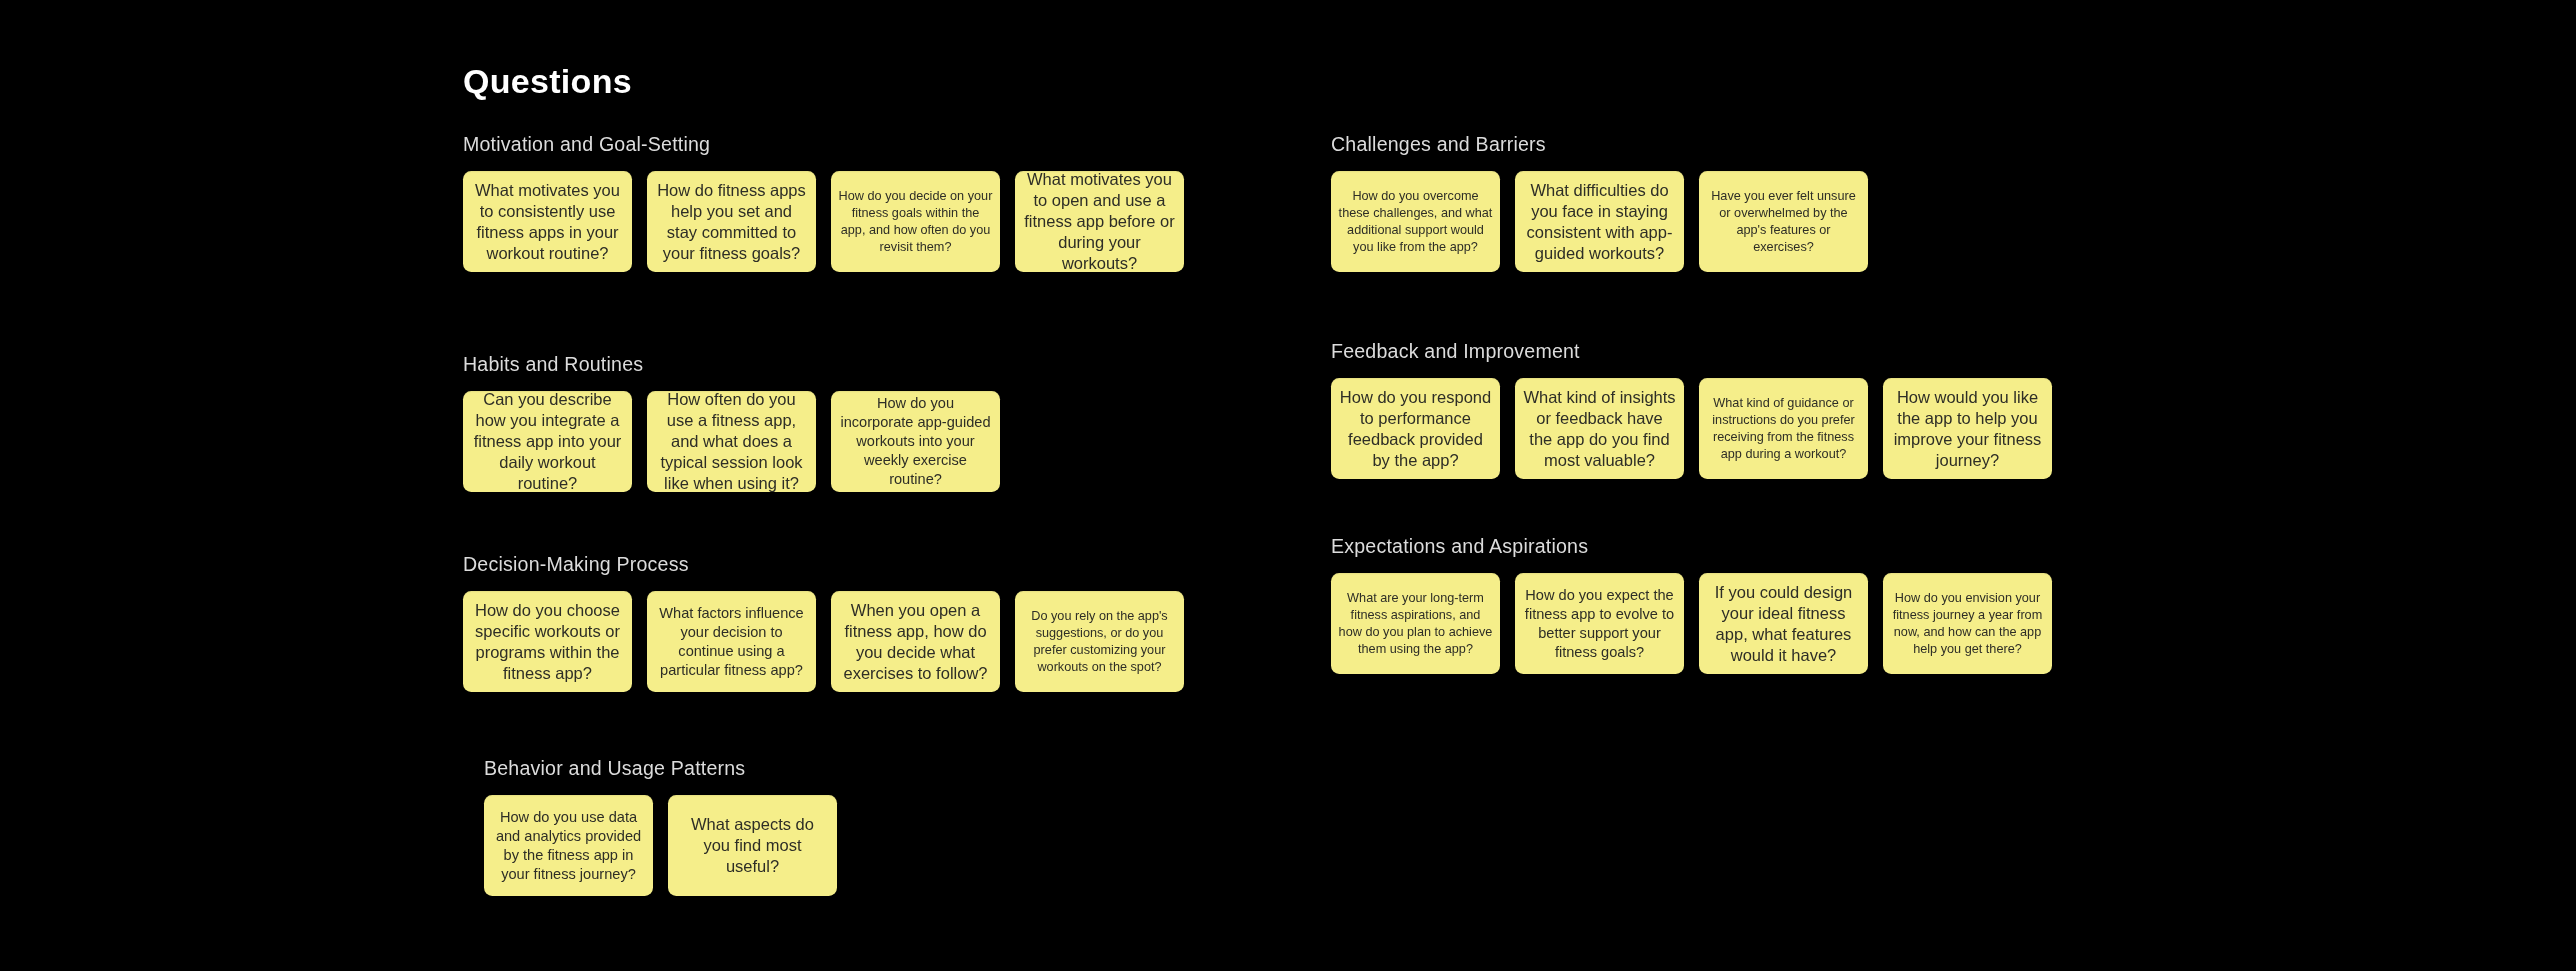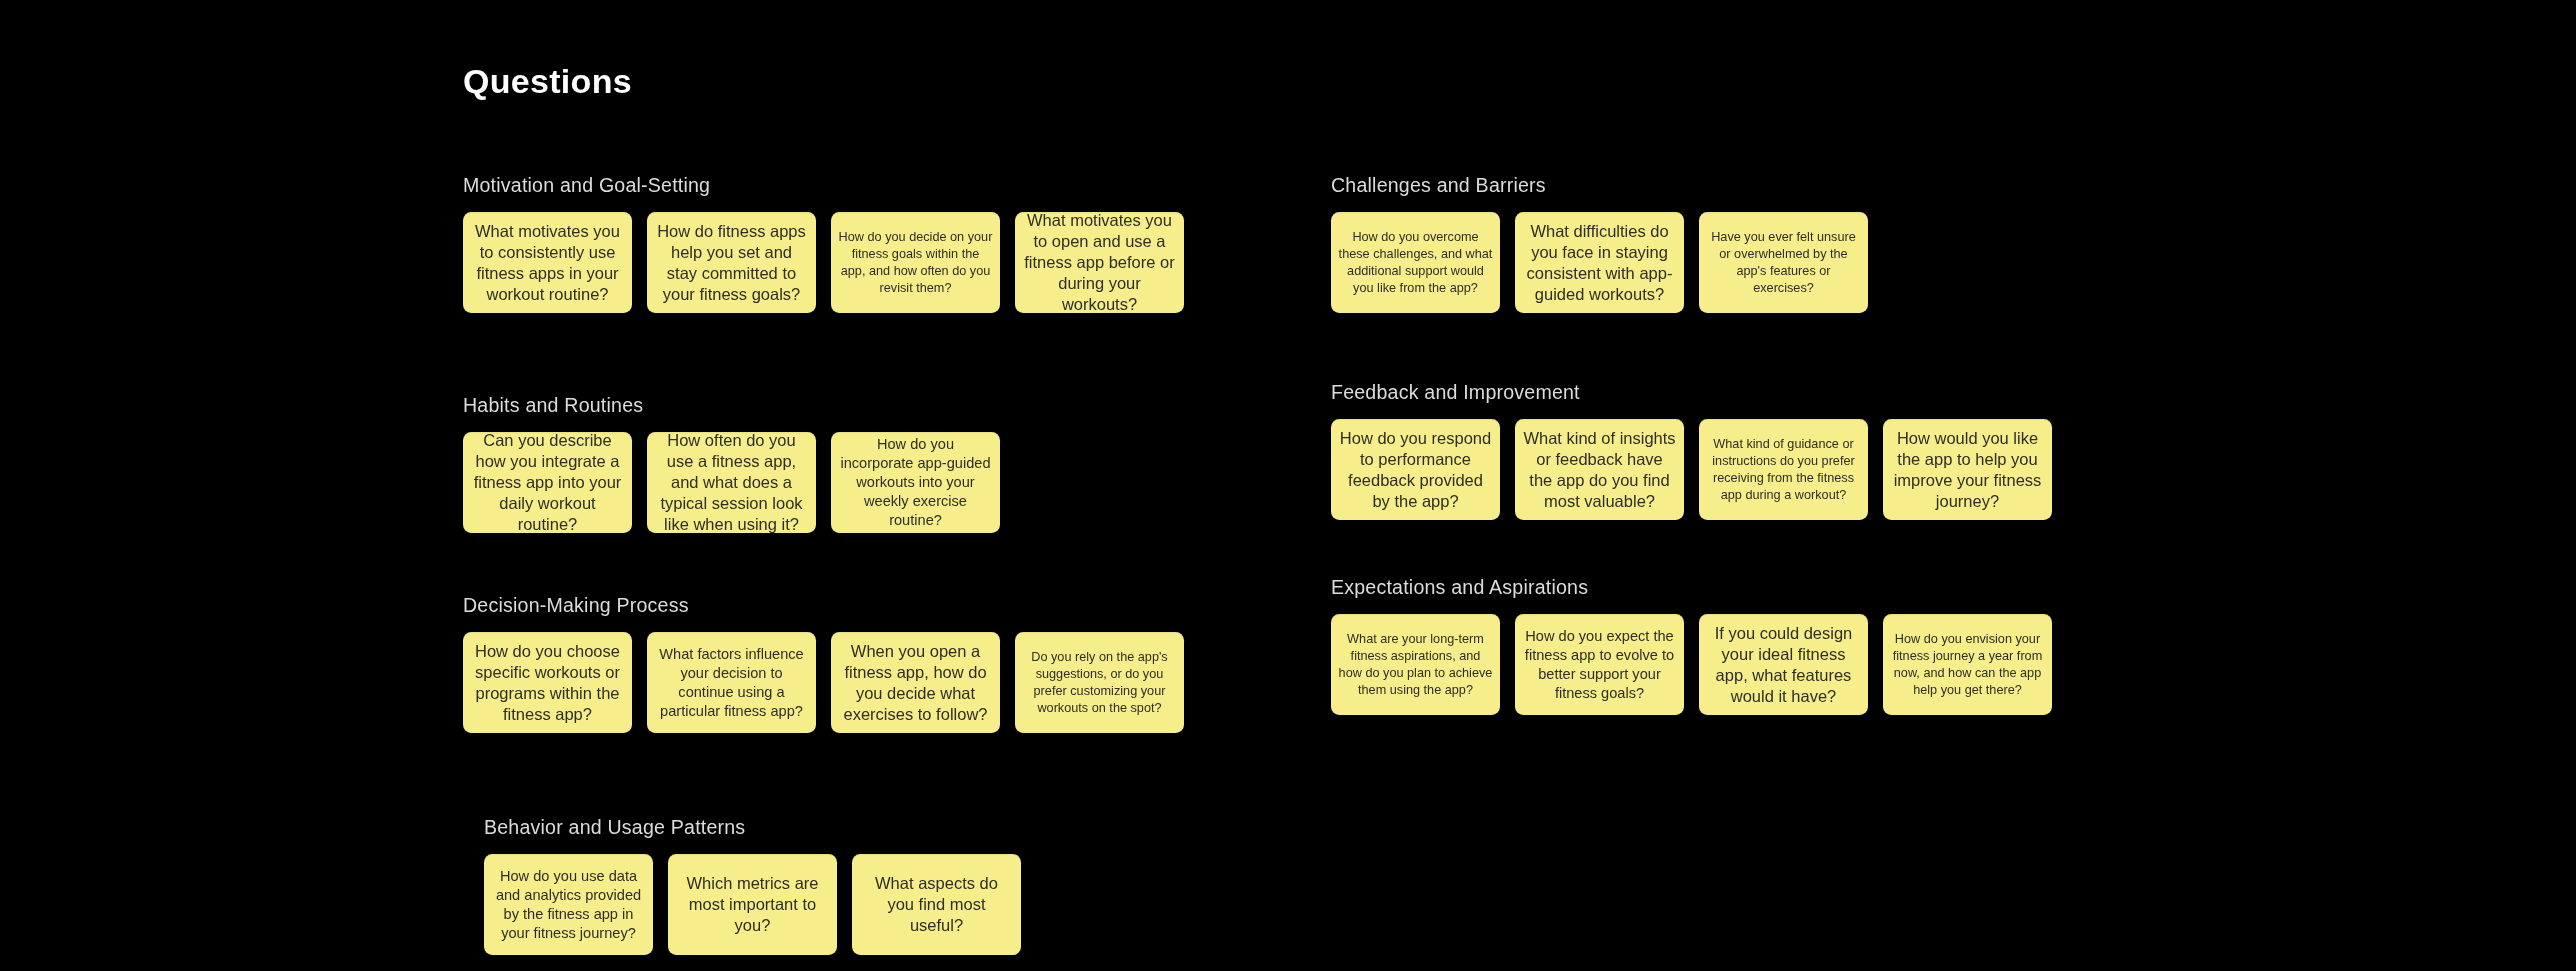--- a/index.html
+++ b/index.html
@@ -24,21 +24,20 @@
     top: 62px;
     margin: 0;
     font-size: 34px;
     line-height: 1.15;
     font-weight: 700;
     letter-spacing: 0.3px;
     color: var(--title, #fff);
   }
   .section {
     position: absolute;
-    margin-top: 41px;
   }
   .section-heading {
     margin: 0;
     font-size: 19.6px;
     line-height: 25px;
     font-weight: 400;
     color: var(--heading, #ddd);
     letter-spacing: 0.2px;
     white-space: nowrap;
   }
@@ -187,30 +186,27 @@
   <div class="note size-lg">
     <span class="note-text">If you could design your ideal fitness app, what features would it have?</span>
   </div>
 
   <div class="note size-sm">
     <span class="note-text">How do you envision your fitness journey a year from now, and how can the app help you get there?</span>
   </div>
 </div>
   </section>
 
-  <section class="section" style="left: 463px; top: 774px; padding-left: 21px;">
+  <section class="section" style="left: 463px; top: 756px; padding-left: 21px;">
     <h2 class="section-heading">Behavior and Usage Patterns</h2>
     <div class="notes">
   <div class="note size-md">
     <span class="note-text">How do you use data and analytics provided by the fitness app in your fitness journey?</span>
   </div>
 
-  <div class="note size-lg">
-    <span class="note-text">Which metrics are most important to you?</span>
-  </div>
 
   <div class="note size-lg">
     <span class="note-text">What aspects do you find most useful?</span>
   </div>
 </div>
   </section>
 </div>
 </div>
 
 

